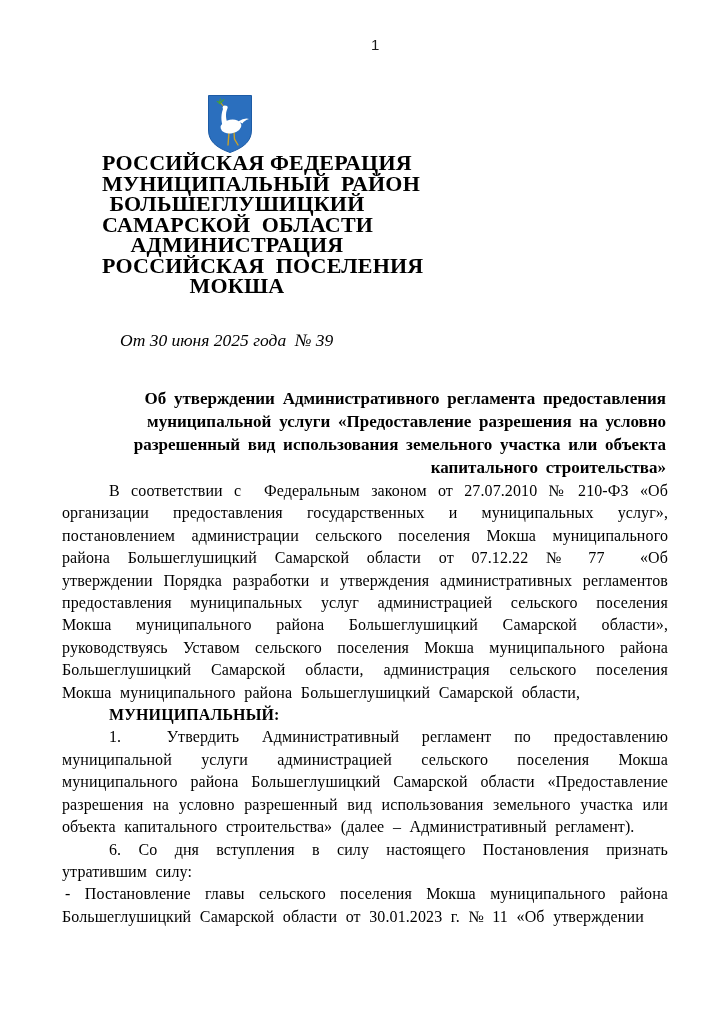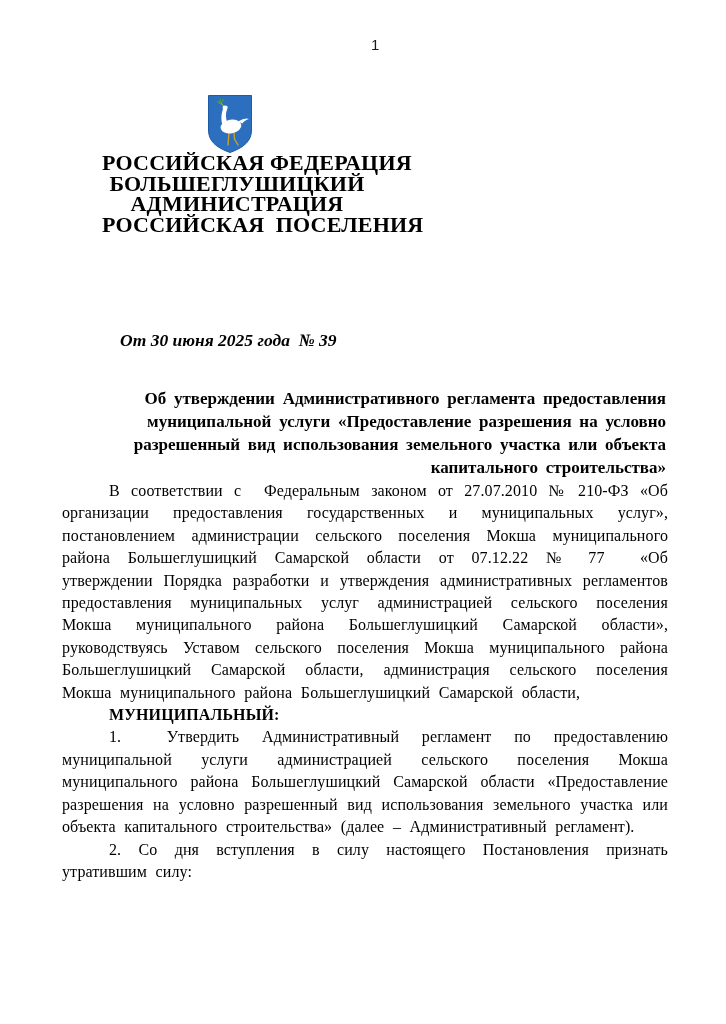--- a/index.html
+++ b/index.html
@@ -37,21 +37,21 @@
     font-weight: 700;
     font-size: 22px;
     line-height: 20.5px;
     letter-spacing: 0.2px;
   }
   .org-line { white-space: pre; }
   .date-line {
     position: absolute;
     top: 330px;
     left: 120px;
-    font-weight: 700;
+    font-weight: 400;
     font-style: italic;
     font-size: 17.5px;
     white-space: pre;
   }
   .doc-title {
     position: absolute;
     top: 387px;
     left: 60px;
     width: 606px;
     text-align: right;
@@ -98,29 +98,33 @@
         <ellipse cx="24" cy="32.5" rx="10.5" ry="6.8" transform="rotate(-10 24 32.5)"></ellipse>
         <path d="M31,27.5 q7,-4 11,-2.5 q-5,1.5 -6.5,4.5 z"></path>
         <path d="M16.5,34 C13.5,27 13.8,19 17,13 C18.8,10.5 21.6,11.8 20.4,14.6 C18.2,19.5 18.6,25.5 21.5,31.5 Z"></path>
         <circle cx="17.8" cy="13.8" r="2.2"></circle>
       </g>
     </svg>
   </div>
 
   <div class="org-header">
     <div class="org-line">РОССИЙСКАЯ ФЕДЕРАЦИЯ</div>
+    <div class="org-line">МУНИЦИПАЛЬНЫЙ  РАЙОН</div>
     <div class="org-line">БОЛЬШЕГЛУШИЦКИЙ</div>
+    <div class="org-line">САМАРСКОЙ  ОБЛАСТИ</div>
     <div class="org-line">АДМИНИСТРАЦИЯ</div>
     <div class="org-line">РОССИЙСКАЯ  ПОСЕЛЕНИЯ</div>
+    <div class="org-line">МОКША</div>
   </div>
 
   <div class="date-line">От 30 июня 2025 года  № 39</div>
 
   <div class="doc-title">Об утверждении Административного регламента предоставления муниципальной услуги  «Предоставление разрешения на условно разрешенный вид использования земельного участка или объекта капитального строительства»</div>
 
   <div class="body-text">
     <p class="para">В соответствии с  Федеральным законом от 27.07.2010 № 210-ФЗ «Об организации предоставления государственных и муниципальных услуг», постановлением администрации сельского поселения Мокша муниципального района Большеглушицкий Самарской области от 07.12.22 № 77  «Об утверждении Порядка разработки и утверждения административных регламентов предоставления муниципальных услуг администрацией сельского поселения Мокша муниципального района Большеглушицкий Самарской области», руководствуясь Уставом сельского поселения Мокша муниципального района Большеглушицкий Самарской области, администрация сельского поселения Мокша муниципального района Большеглушицкий Самарской области,</p>
     <p class="para resolve-word">МУНИЦИПАЛЬНЫЙ:</p>
     <p class="para clause-1">1.  Утвердить Административный регламент по предоставлению муниципальной услуги администрацией сельского поселения Мокша муниципального района Большеглушицкий Самарской области «Предоставление разрешения на условно разрешенный вид использования земельного участка или объекта капитального строительства» (далее – Административный регламент).</p>
-    <p class="para">2. Со дня вступления в силу настоящего Постановления признать утратившим силу:</p>
+    <p class="para">6. Со дня вступления в силу настоящего Постановления признать утратившим силу:</p>
+    <p class="para dash-para">- Постановление главы сельского поселения Мокша муниципального района Большеглушицкий Самарской области от 30.01.2023 г. № 11 «Об утверждении</p>
   </div>
 
 </div>
 
 </body></html>

